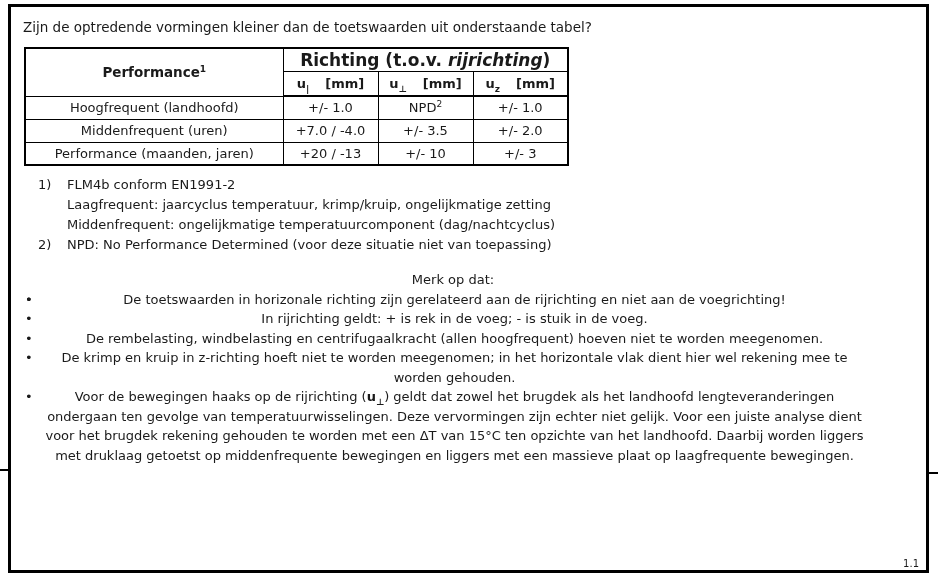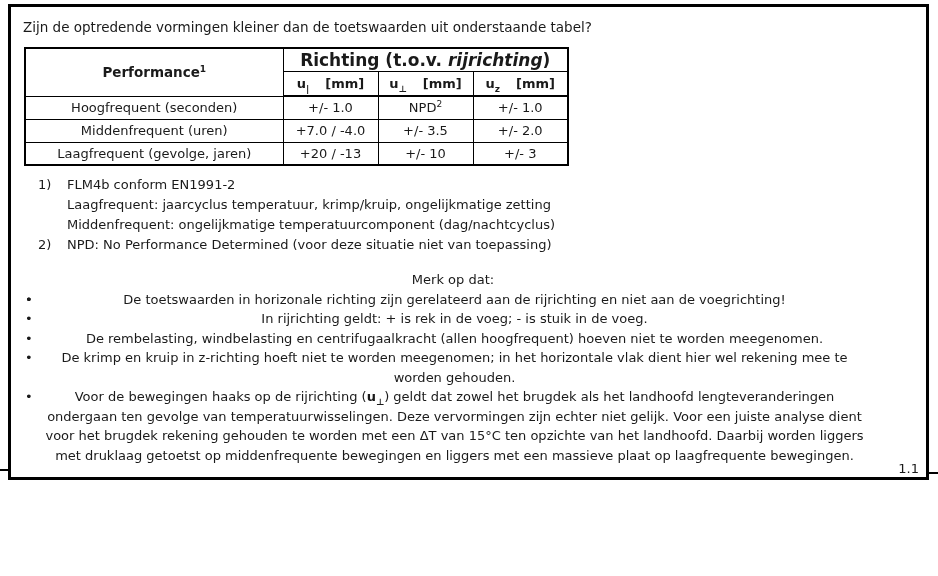--- a/index.html
+++ b/index.html
@@ -13,21 +13,21 @@
     margin: 0; padding: 0;
     width: 938px; height: 576px;
     background: var(--page-bg);
     font-family: "DejaVu Sans", sans-serif;
     color: var(--text);
     overflow: hidden;
   }
   .frame {
     position: absolute;
     left: 8px; top: 4px;
-    width: 921px; height: 476px;
+    width: 921px; height: 569px;
     border: 3px solid var(--border);
     background: var(--page-bg);
     padding: 8px 10px 0 11px;
     overflow: hidden;
   }
   .title {
     font-size: 13.5px;
     line-height: 20px;
     margin: 2px 0 0 1px;
     white-space: nowrap;
@@ -65,21 +65,21 @@
   .notes { margin: 15px 0 0 1px; font-size: 13px; line-height: 19.5px; max-width: 860px; text-align: center; }
   .notes-heading { margin-bottom: 0; }
   ul.bullets { list-style: none; margin: 0; padding: 0; }
   ul.bullets li { position: relative; padding-left: 18px; max-width: 845px; }
   .bullet-marker { position: absolute; left: 2px; top: 0; }
   .b-bold { font-weight: bold; }
   
   .page-number {
     position: absolute;
     right: 7px; bottom: 1px;
-    font-size: 13px;
+    font-size: 10px;
   }
   .fold-mark { position: absolute; background: var(--border); height: 2px; }
   .fold-mark-left { left: 0; top: 469px; width: 9px; }
   .fold-mark-right { left: 928px; top: 472px; width: 10px; }
 </style>
 </head>
 <body>
 
 <div class="frame">
 
@@ -90,33 +90,33 @@
         <tr>
       <td class="hdr freq-hdr" rowspan="2"><span>Performance</span><sup>1</sup></td>
       <td class="hdr grp-hdr" colspan="3"><span>Richting (t.o.v. </span><i>rijrichting</i><span>)</span></td>
     </tr>
     <tr class="subhdr">
       <td class="hdr val"><span>u</span><sub>|</sub><span class="unit">[mm]</span></td>
       <td class="hdr val"><span>u</span><sub>⊥</sub><span class="unit">[mm]</span></td>
       <td class="hdr val"><span>u</span><sub>z</sub><span class="unit">[mm]</span></td>
     </tr>
     <tr>
-      <td class="rowlabel">Hoogfrequent (seconden)</td>
+      <td class="rowlabel">Hoogfrequent (landhoofd)</td>
       <td class="val">+/- 1.0</td>
       <td class="val"><span>NPD</span><sup>2</sup></td>
       <td class="val">+/- 1.0</td>
     </tr>
     <tr>
       <td class="rowlabel">Middenfrequent (uren)</td>
       <td class="val">+7.0 / -4.0</td>
       <td class="val">+/- 3.5</td>
       <td class="val">+/- 2.0</td>
     </tr>
     <tr>
-      <td class="rowlabel">Laagfrequent (gevolge, jaren)</td>
+      <td class="rowlabel">Performance (maanden, jaren)</td>
       <td class="val">+20 / -13</td>
       <td class="val">+/- 10</td>
       <td class="val">+/- 3</td>
     </tr>
   </tbody>
     </table>
 
   <div class="footnotes">
     <div class="fn">
       <span class="fn-num">1)</span>

